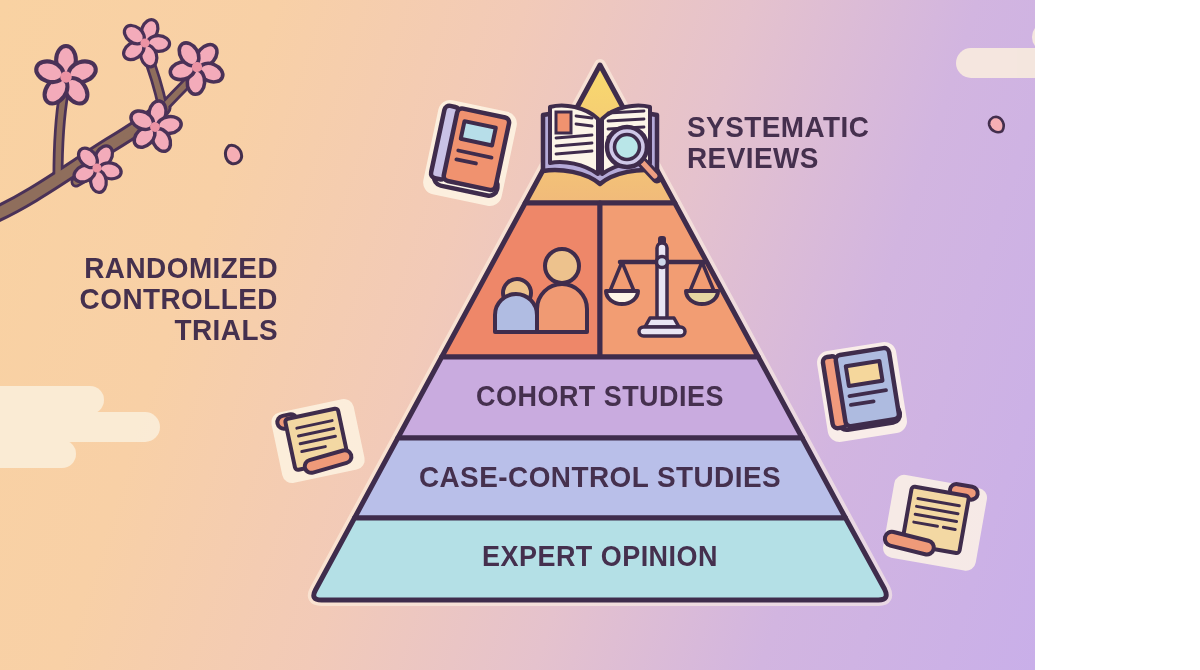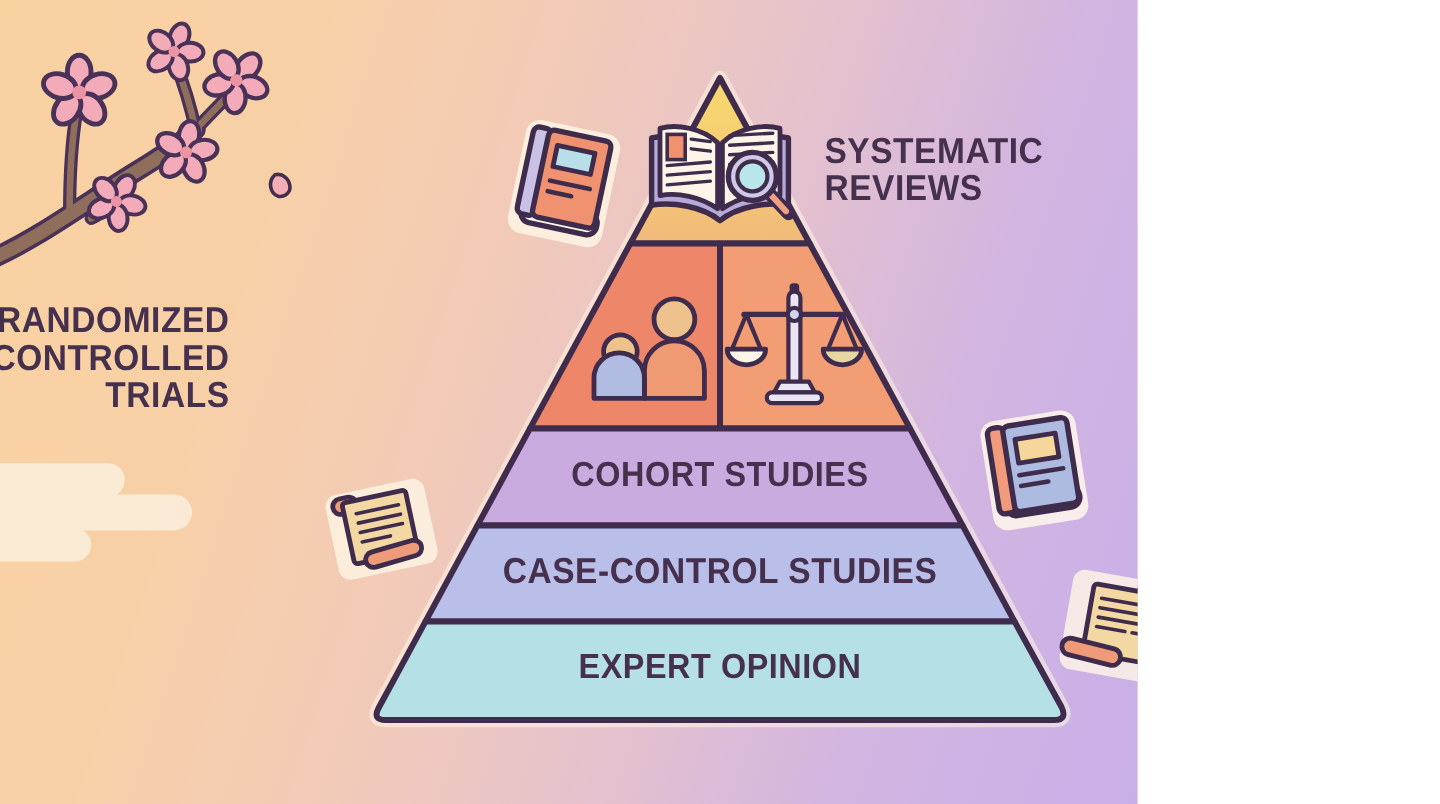--- a/index.html
+++ b/index.html
@@ -1,17 +1,17 @@
 <!DOCTYPE html>
 <html><head>
 <meta charset="utf-8">
 <style>
   html,body{margin:0;padding:0;}
   .stage{
-    position:relative;width:948px;height:670px;overflow:hidden;
+    position:relative;width:1035px;height:670px;overflow:hidden;
     background:linear-gradient(108deg,#f9d2a2 0%,#f8d0a6 22%,#f2cab8 42%,#e5c2cd 60%,#d2b5e0 78%,#c9afe9 100%);
     font-family:"Liberation Sans",sans-serif;
   }
   svg{position:absolute;left:0;top:0;}
   .lbl{
     position:absolute;color:#45304e;font-weight:bold;
     white-space:pre-line;letter-spacing:.5px;line-height:1.04;
   }
   .lbl-sr{left:687px;top:111px;font-size:30px;transform:scaleX(.93);transform-origin:left top;}
   .lbl-rct{right:757px;top:252px;font-size:30px;text-align:right;transform:scaleX(.93);transform-origin:right top;}

